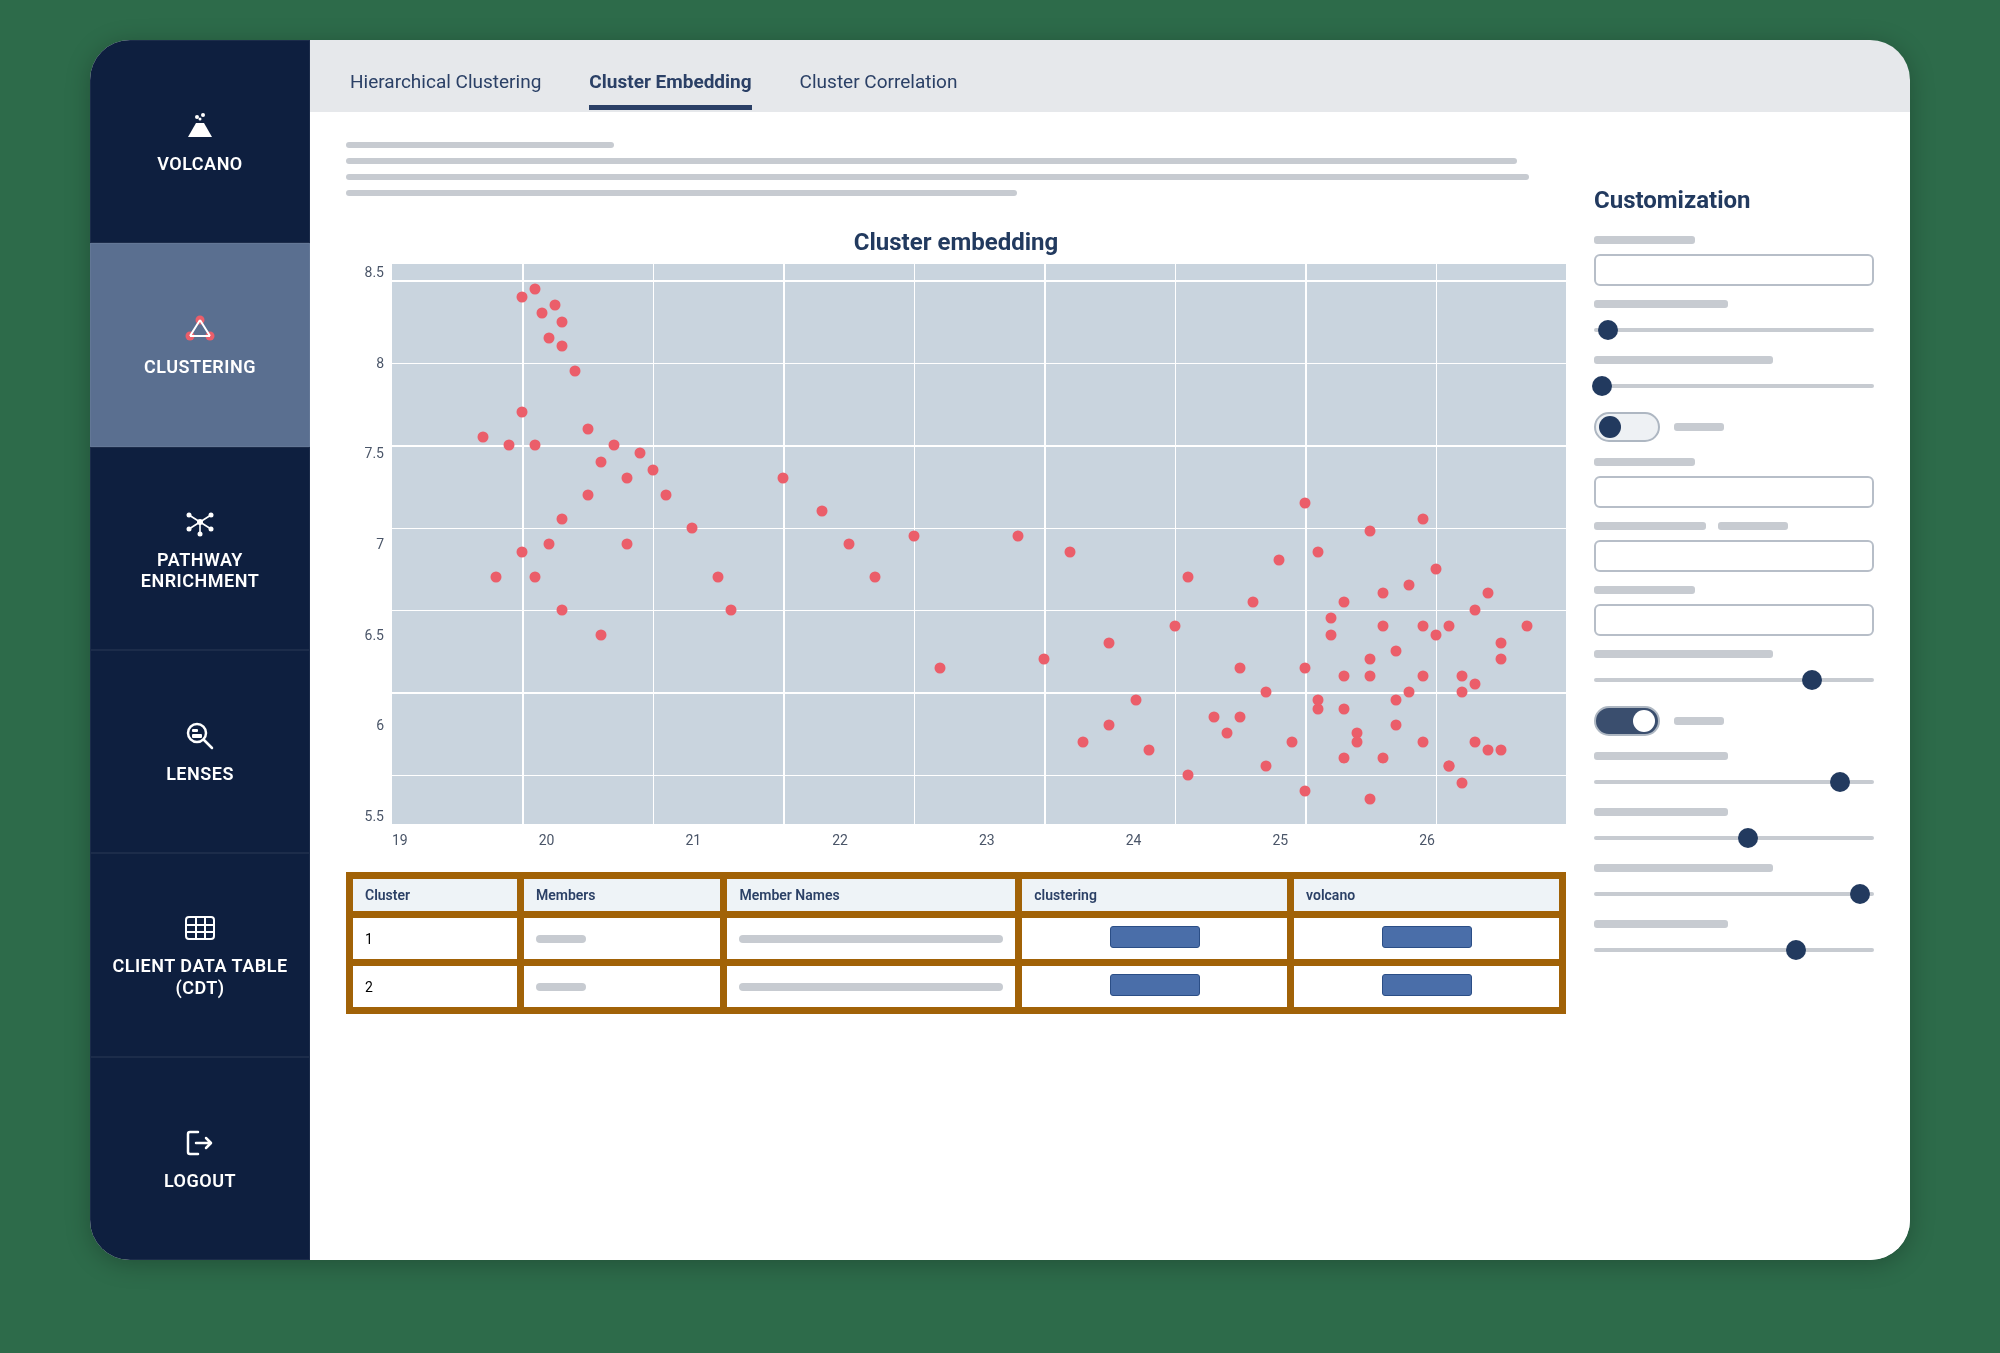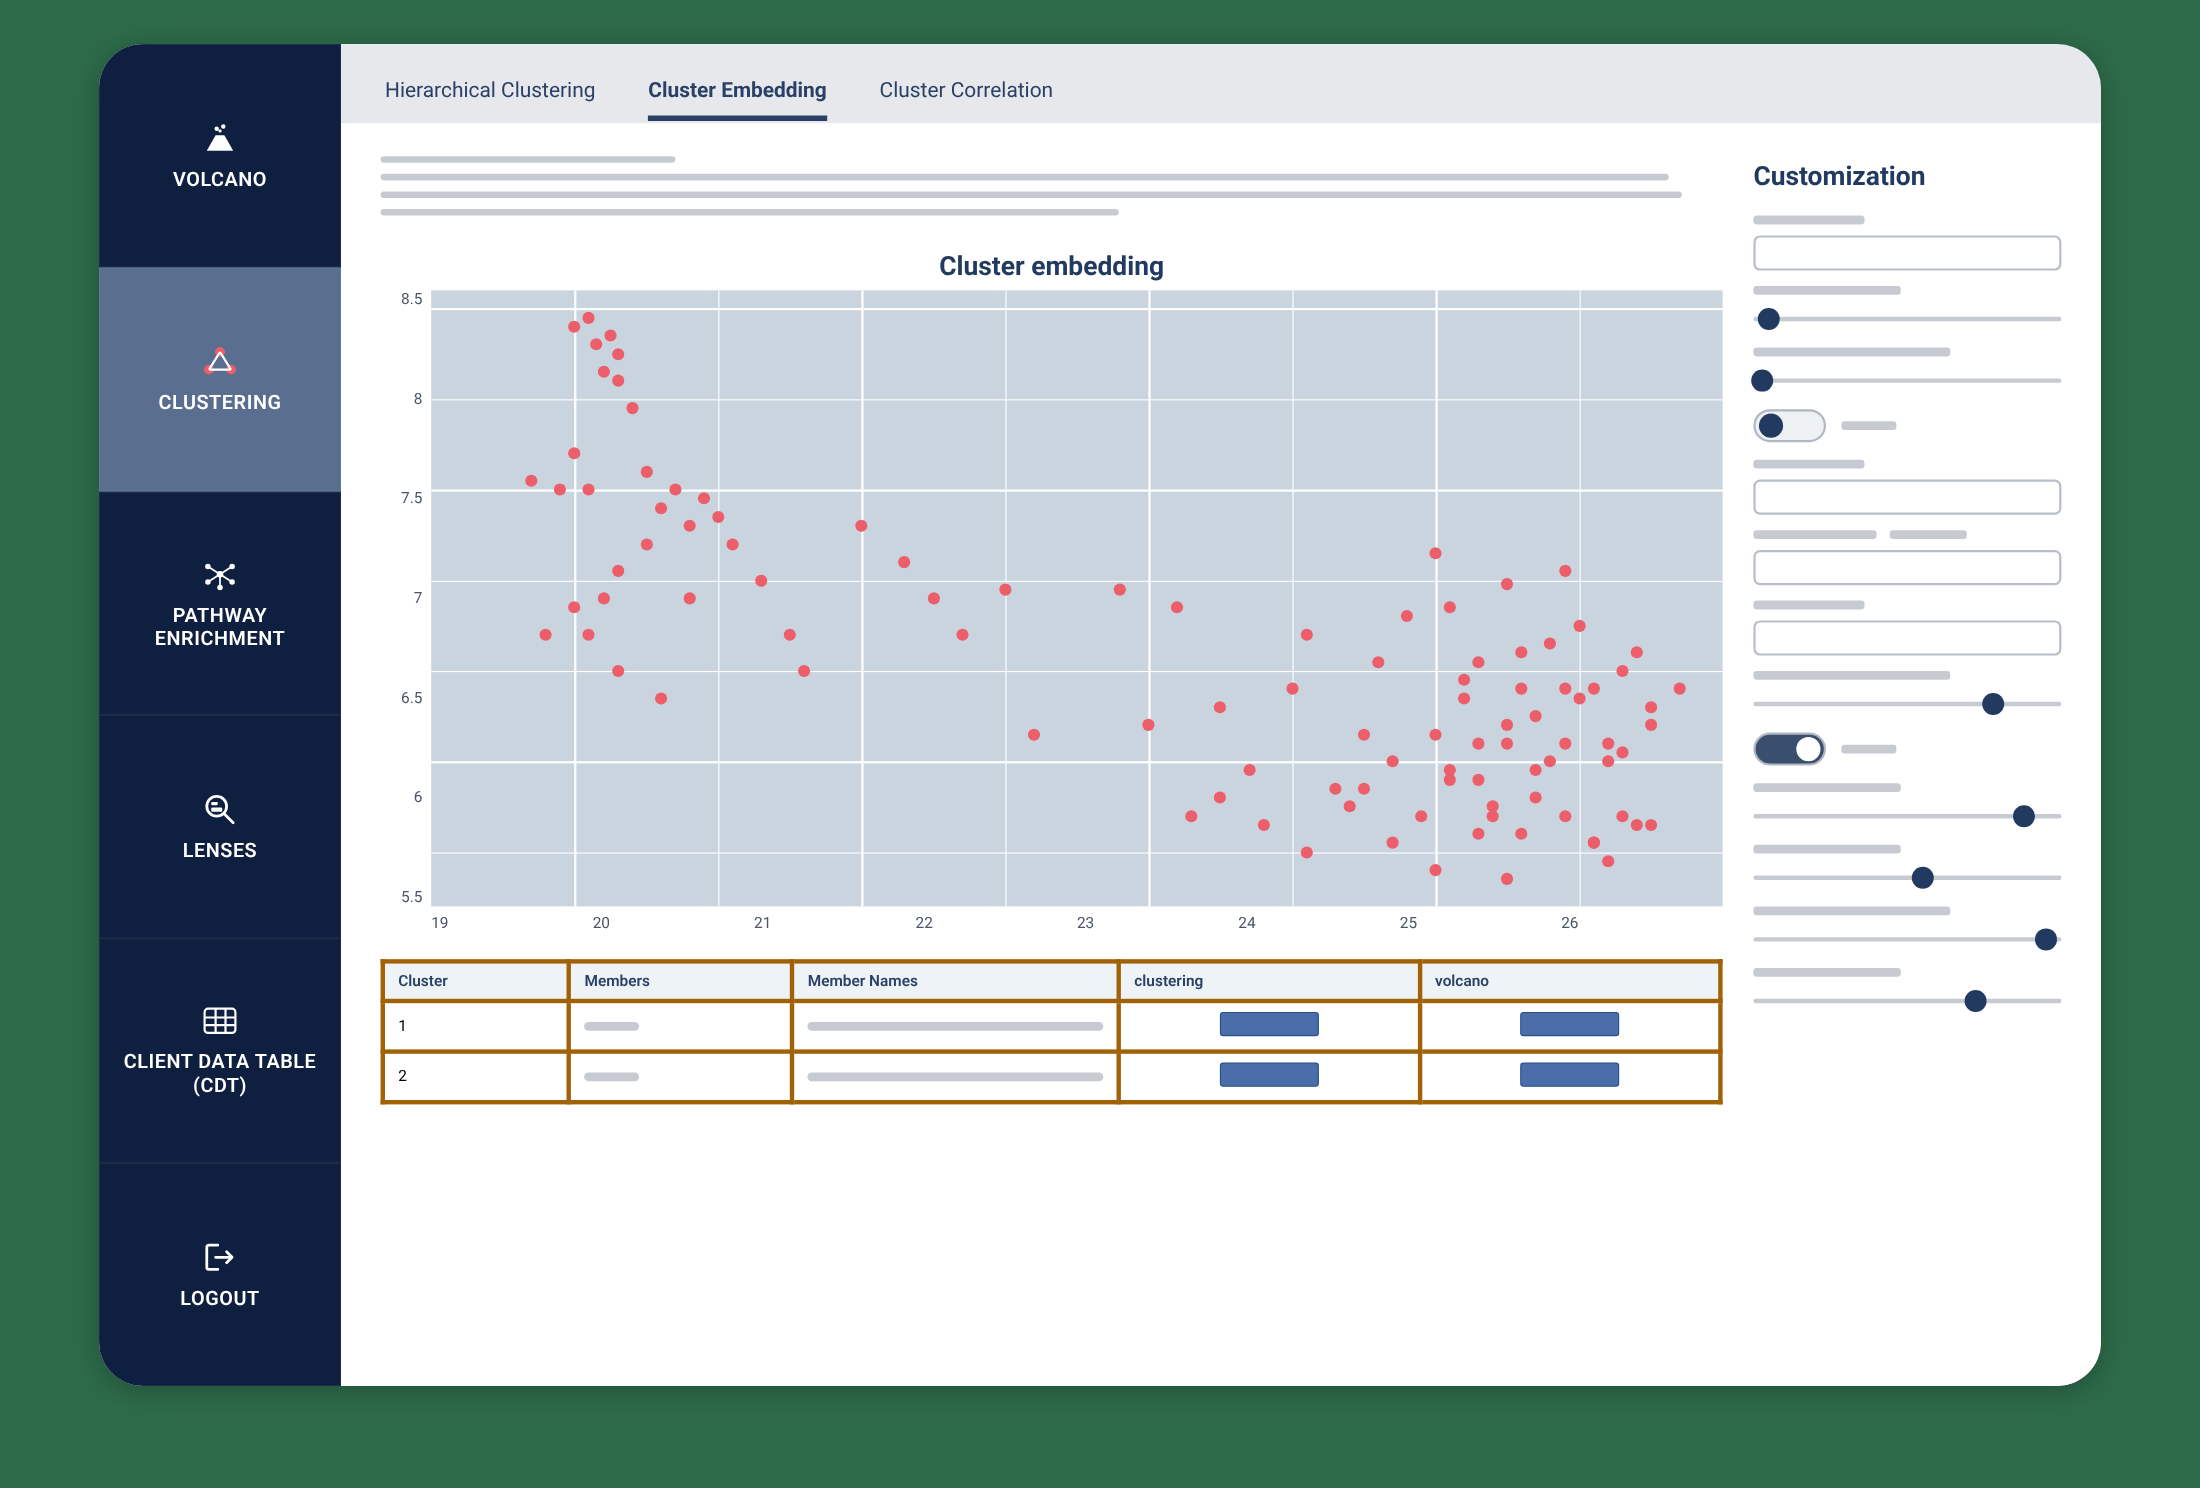--- a/index.html
+++ b/index.html
@@ -146,21 +146,21 @@
   .x-axis span { flex:1; text-align:left; }
 
   
   .data-table {
     margin-top: 24px;
     width:100%;
     border-collapse: collapse;
     font-size:14px;
   }
   .data-table th, .data-table td {
-    border:4px solid #a16207;
+    border:7px solid #a16207;
     padding: 8px 12px;
     text-align:left;
   }
   .data-table th {
     background:#eef3f7;
     color:#2b4066;
     font-weight:600;
   }
   .data-table .members-cell .ph, .data-table .names-cell .ph {
     height:8px; background:#c7cbd1; border-radius:4px;
@@ -175,20 +175,21 @@
     border-radius:3px;
     width:90px; height:22px;
   }
 
   
   .custom-panel {
     width: 280px;
     flex-shrink:0;
     padding-top: 4px;
     font-size: 14px;
+    margin-top: 40px;
   }
   .custom-panel h3 {
     color:#223a5f;
     font-size: 24px;
     font-weight:700;
     margin-bottom: 22px;
   }
   .ph-label { height:8px; background:#c7cbd1; border-radius:3px; margin-bottom:10px; }
   .ph-label.short { width: 36%; }
   .ph-label.med { width: 48%; }

